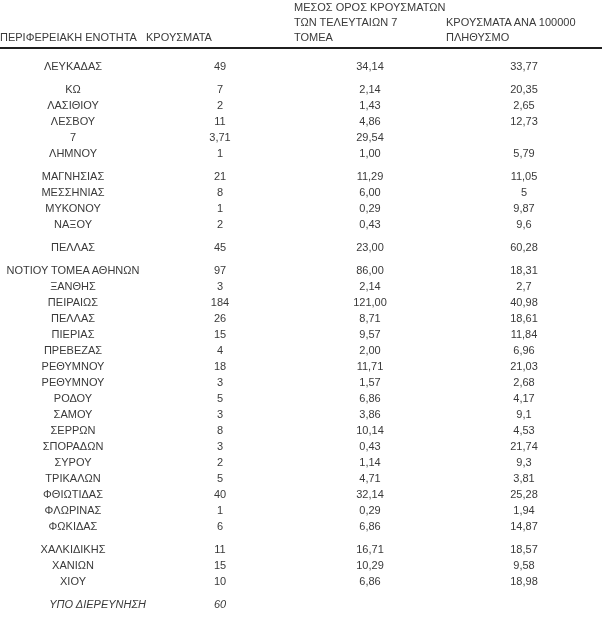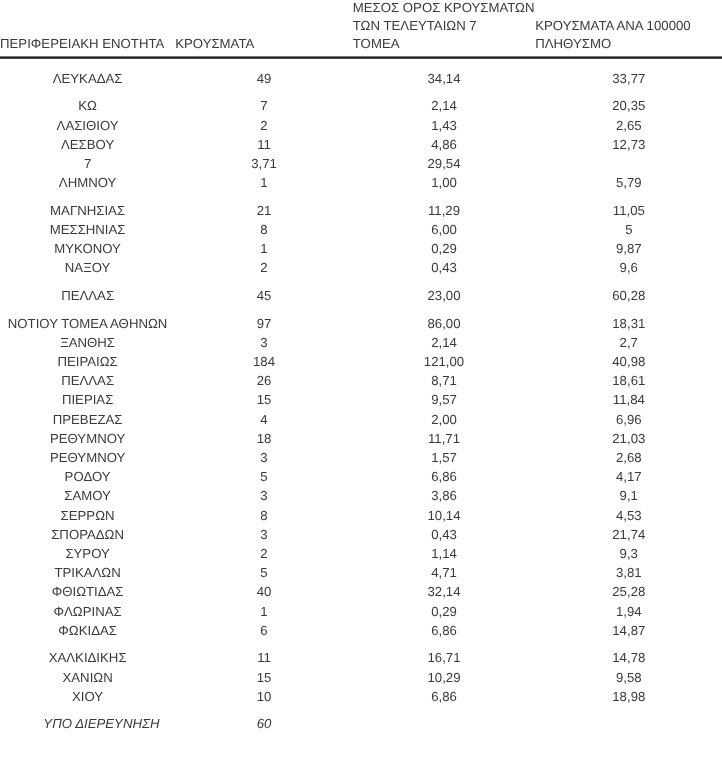--- a/index.html
+++ b/index.html
@@ -31,21 +31,21 @@
   .group { margin-top: 7px; }
   .group:first-child { margin-top: 0; }
   .row {
     display: grid;
     grid-template-columns: 146px 148px 152px 156px;
     height: 16px;
     line-height: 16px;
   }
   .cell { text-align: center; white-space: nowrap; }
   .group.italic { font-style: italic; }
-  .group.italic .region { text-align: center; padding-left: 23px; }
+  .group.italic .region { text-align: right; padding-left: 23px; }
 </style>
 </head>
 <body>
 
 <div class="page">
 
   <div class="header">
     <div class="hcell">
       <div class="hline">ΠΕΡΙΦΕΡΕΙΑΚΗ ΕΝΟΤΗΤΑ</div>
     </div>
@@ -239,21 +239,21 @@
     <div class="cell cases">6</div>
     <div class="cell avg7">6,86</div>
     <div class="cell per100k">14,87</div>
   </div>
       </div>
       <div class="group">
         <div class="row">
     <div class="cell region">ΧΑΛΚΙΔΙΚΗΣ</div>
     <div class="cell cases">11</div>
     <div class="cell avg7">16,71</div>
-    <div class="cell per100k">14,78</div>
+    <div class="cell per100k">18,57</div>
   </div>
         <div class="row">
     <div class="cell region">ΧΑΝΙΩΝ</div>
     <div class="cell cases">15</div>
     <div class="cell avg7">10,29</div>
     <div class="cell per100k">9,58</div>
   </div>
         <div class="row">
     <div class="cell region">ΧΙΟΥ</div>
     <div class="cell cases">10</div>

